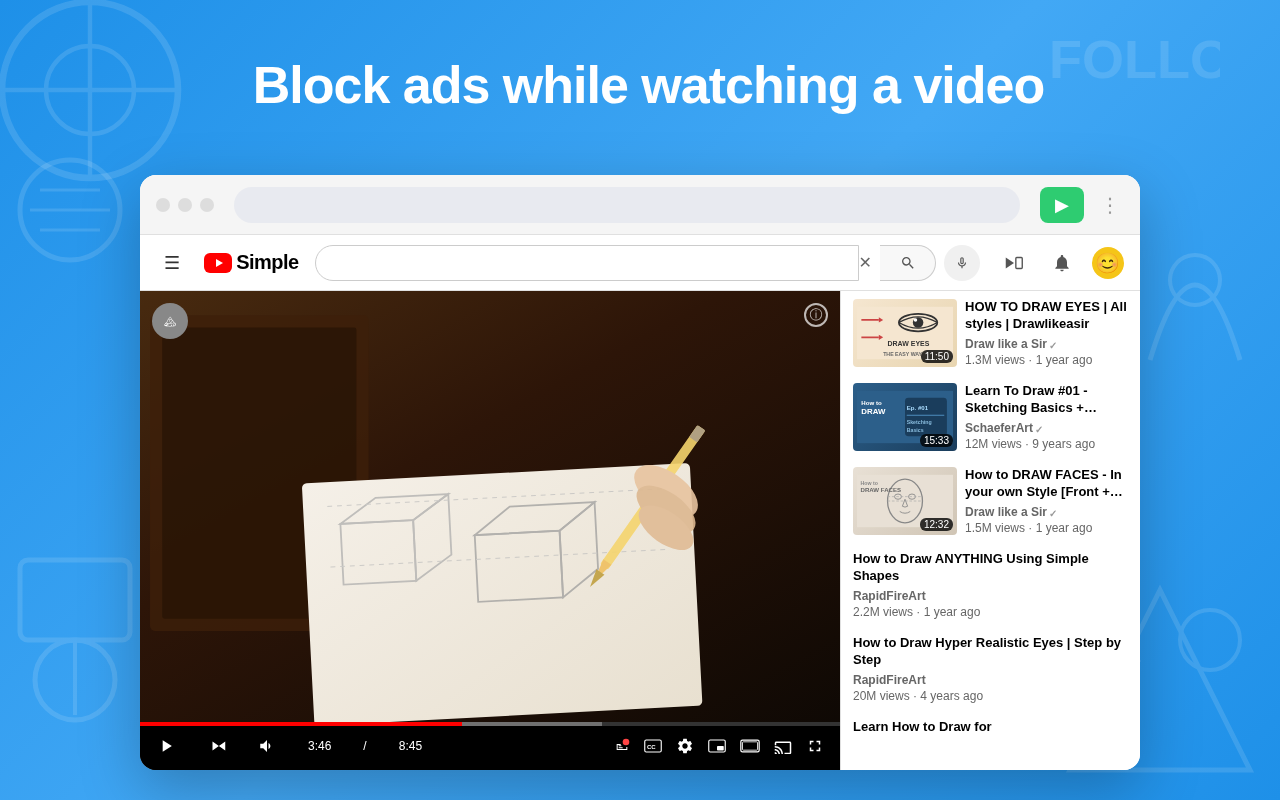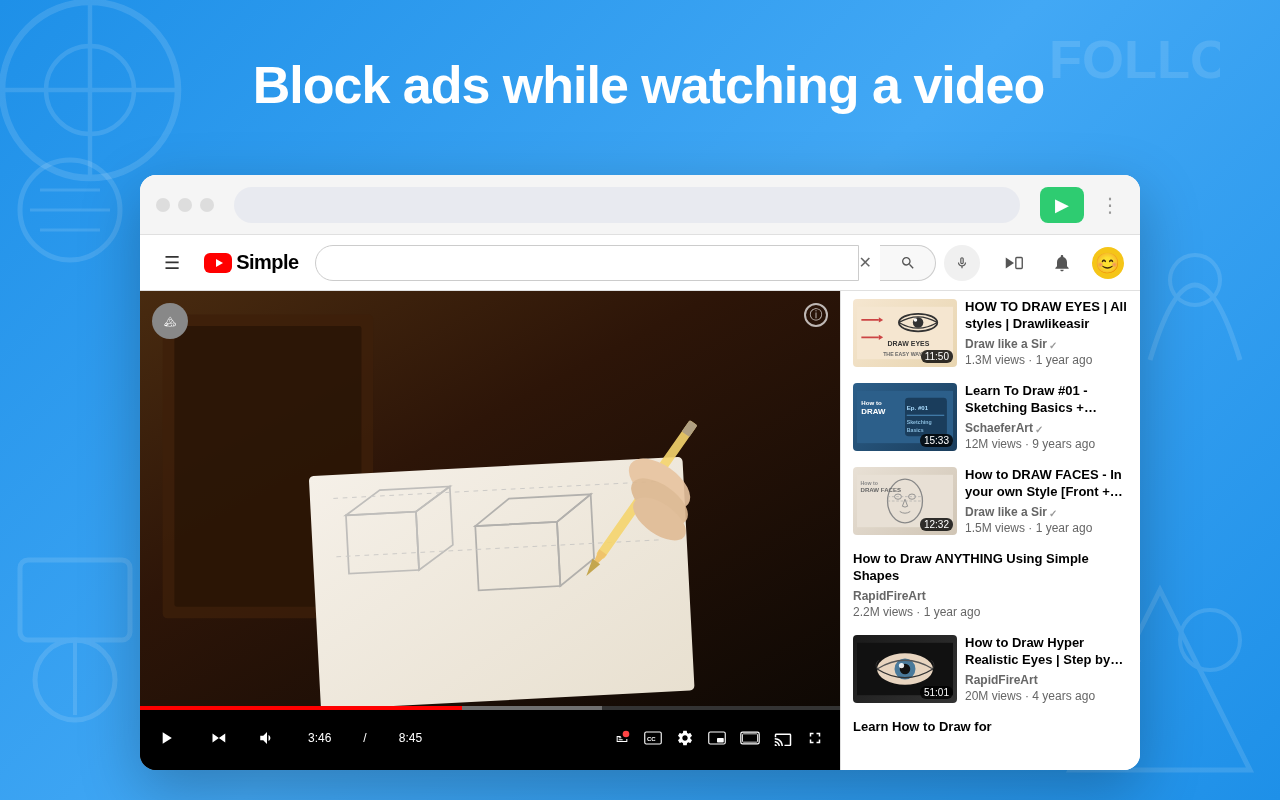--- a/index.html
+++ b/index.html
@@ -285,21 +285,21 @@
       display: flex;
       align-items: center;
       justify-content: center;
       overflow: hidden;
       color: white;
       font-size: 10px;
     }
 
     
     .video-controls {
-      height: 64px;
+      height: 48px;
       background: #000;
       display: flex;
       align-items: center;
       padding: 0 12px;
       gap: 24px;
       position: relative;
       justify-content: center;
     }
 
     .progress-bar-container {
@@ -787,42 +787,20 @@
 
         <div class="sidebar-video-item">
           <div class="sidebar-video-info">
             <div class="sidebar-video-title">How to Draw ANYTHING Using Simple Shapes</div>
             <div class="sidebar-channel-name">RapidFireArt</div>
             <div class="sidebar-video-meta">2.2M views · 1 year ago</div>
           </div>
         </div>
 
         <div class="sidebar-video-item">
-          <div class="sidebar-thumb thumb-realeyes">
-            <div class="thumb-content">
-              <svg width="110" height="60" viewBox="0 0 110 60">
-                <rect width="110" height="60" fill="#111"></rect>
-
-                <ellipse cx="55" cy="30" rx="32" ry="18" fill="#e8d5c0"></ellipse>
-
-                <circle cx="55" cy="30" r="12" fill="#4a7a9b"></circle>
-
-                <circle cx="55" cy="30" r="6" fill="#111"></circle>
-
-                <circle cx="51" cy="26" r="3" fill="white" opacity="0.9"></circle>
-
-                <path d="M23,30 Q55,10 87,30" fill="none" stroke="#555" stroke-width="1.5"></path>
-                <path d="M23,30 Q55,50 87,30" fill="none" stroke="#333" stroke-width="1.5"></path>
-
-                <path d="M23,30 Q20,24 25,20" fill="none" stroke="#333" stroke-width="1"></path>
-                <path d="M87,30 Q90,24 85,20" fill="none" stroke="#333" stroke-width="1"></path>
-              </svg>
-            </div>
-            <span class="thumb-duration">51:01</span>
-          </div>
           <div class="sidebar-video-info">
             <div class="sidebar-video-title">How to Draw Hyper Realistic Eyes | Step by Step</div>
             <div class="sidebar-channel-name">RapidFireArt</div>
             <div class="sidebar-video-meta">20M views · 4 years ago</div>
           </div>
         </div>
 
         <div class="sidebar-video-item">
           <div class="sidebar-video-info">
             <div class="sidebar-video-title">Learn How to Draw for</div>

